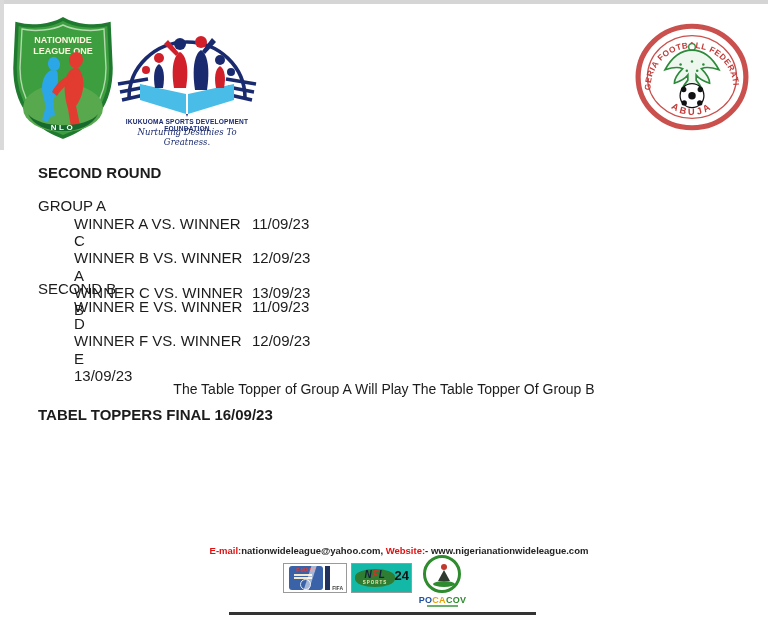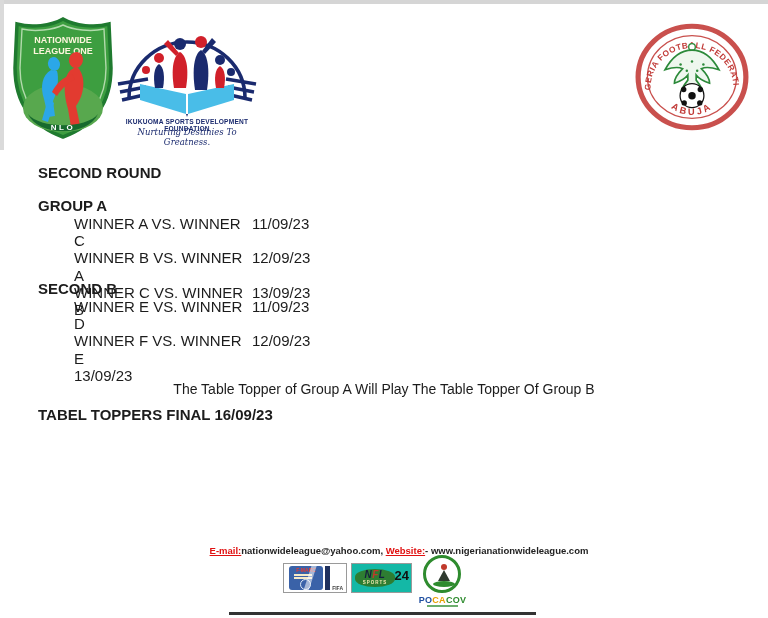--- a/index.html
+++ b/index.html
@@ -14,32 +14,32 @@
   .iku-name{position:absolute;left:0;top:92px;width:142px;text-align:center;
             font-size:6.6px;font-weight:bold;color:#1a2a6e;letter-spacing:.2px;}
   .iku-tagline{position:absolute;left:0;top:101px;width:142px;text-align:center;
             font-family:"DejaVu Serif",serif;font-style:italic;font-size:8.5px;color:#1a2a6e;}
   .nff-logo{position:absolute;left:635px;top:23px;width:114px;height:108px;}
 
   
   .round-title{position:absolute;left:38px;top:164px;font-size:15px;font-weight:bold;}
   .group-block{position:absolute;left:38px;}
   .group-a{top:197px;} .group-b{top:280px;}
-  .group-title{font-size:15px;font-weight:bold;line-height:17px;margin-bottom:1px;}
+  .group-title{font-size:15px;font-weight:normal;line-height:17px;margin-bottom:1px;}
   .match-row{display:flex;margin-left:36px;font-size:15px;line-height:17.2px;}
   .fixture{width:178px;}
   .note-line{position:absolute;left:0;top:381px;width:768px;text-align:center;font-size:14px;}
   .final-line{position:absolute;left:38px;top:399px;font-size:15px;font-weight:bold;margin-top:7px;}
 
   
   .addr-line{position:absolute;left:30px;top:532px;width:738px;text-align:center;
              font-size:9.5px;font-weight:bold;color:#222;}
   .contact-line{position:absolute;left:30px;top:545px;width:738px;text-align:center;
              font-size:9.5px;font-weight:bold;color:#222;}
-  .red-label{color:#e01010;text-decoration:underline;}
+  .red-label{color:#e01010;}
 
   .fmarc-box{position:absolute;left:283px;top:563px;width:64px;height:30px;background:#fff;
              border:1px solid #9a9a9a;box-sizing:border-box;}
   .fmarc-sq{position:absolute;left:5px;top:2px;width:34px;height:24px;background:#3a62a8;border-radius:3px;overflow:hidden;}
   .fmarc-title{position:absolute;left:0;top:1px;width:34px;text-align:center;font-size:5px;font-weight:bold;color:#e8392f;}
   .fmarc-bar1,.fmarc-bar2{position:absolute;left:5px;height:2px;background:#f5e9c8;width:18px;}
   .fmarc-bar1{top:8px;} .fmarc-bar2{top:11px;}
   .fmarc-circle{position:absolute;left:11px;top:13px;width:9px;height:9px;border:1px solid #dce8f5;border-radius:50%;}
   .fmarc-swoosh{position:absolute;left:18px;top:-4px;width:5px;height:36px;background:#fff;opacity:.55;transform:rotate(18deg);}
   .fmarc-strip{position:absolute;left:41px;top:2px;width:5px;height:24px;background:#20315e;}

